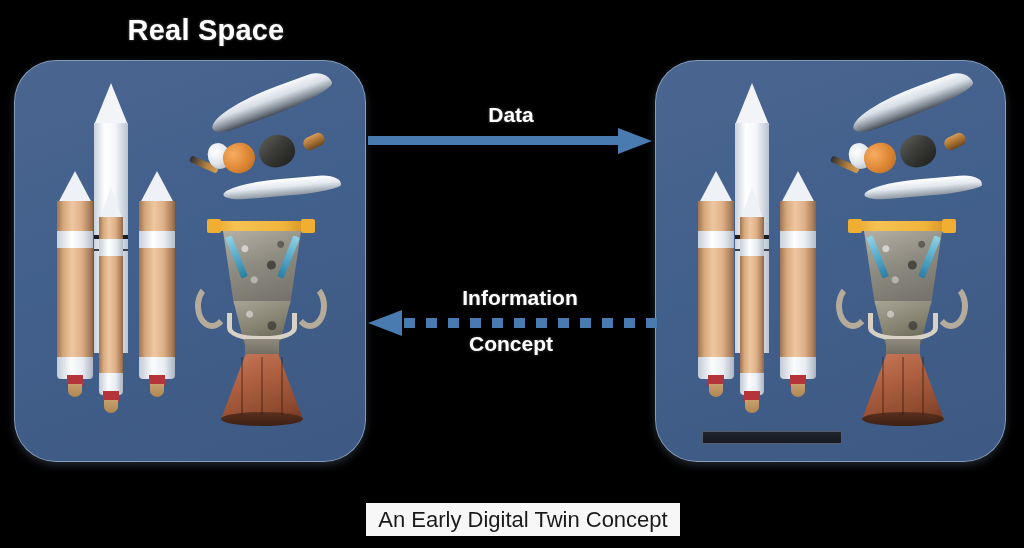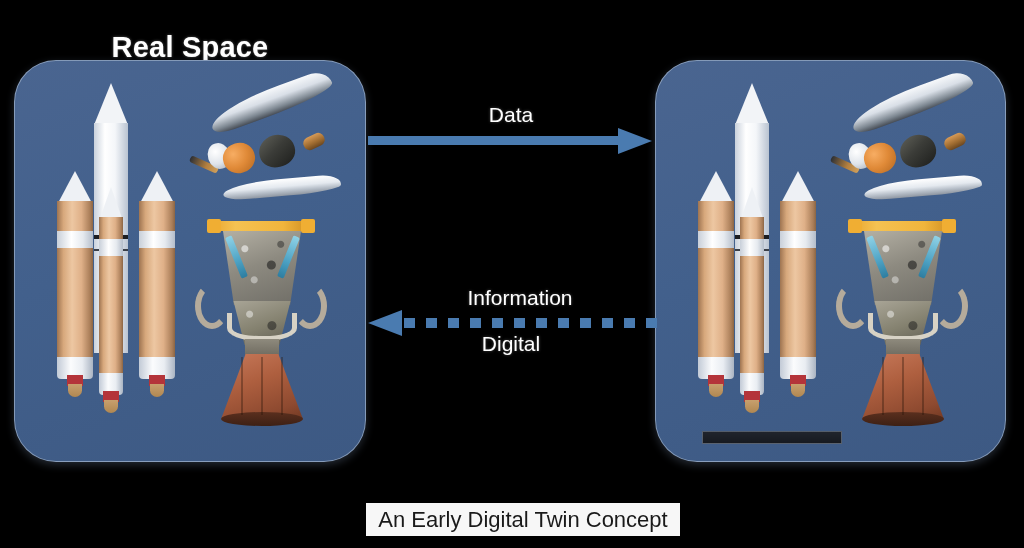--- a/index.html
+++ b/index.html
@@ -24,21 +24,21 @@
   .panel-title {
     position: absolute;
     color: #ffffff;
     font-weight: bold;
     font-size: 29px;
     letter-spacing: 0.2px;
     text-align: center;
     white-space: nowrap;
     text-shadow: 0 0 3px rgba(255,255,255,0.35);
   }
-  #title-real    { left: 14px;  top: 14px; width: 352px; margin-top: 17px; }
+  #title-real    { left: 30px;  top: 14px; width: 352px; }
   #title-virtual { left: 655px; top: 14px; width: 350px; }
 
   
   .space-panel {
     position: absolute;
     background: linear-gradient(160deg, #4a6590 0%, #42608c 45%, #3d5983 100%);
     border-radius: 42px;
     border: 1px solid rgba(190,205,225,0.55);
     overflow: hidden;
     box-shadow: 0 3px 8px rgba(120,140,170,0.30);
@@ -248,21 +248,21 @@
     position: absolute; left: 46px; top: 370px;
     width: 140px; height: 13px;
     background: linear-gradient(180deg, #20242c 0%, #171a20 100%);
     border: 1px solid rgba(160,175,195,0.45);
   }
 
   
   #data-label, #info-label, #process-label {
     position: absolute;
     color: #ffffff;
-    font-weight: normal;
+    font-weight: bold;
     font-size: 21px;
     text-align: center;
     white-space: nowrap;
     text-shadow: 0 0 3px rgba(255,255,255,0.3);
   }
   #data-label    { left: 366px; top: 103px; width: 290px; }
   #info-label    { left: 366px; top: 286px; width: 308px; }
   #process-label { left: 366px; top: 332px; width: 290px; }
 
   #data-arrow {
@@ -458,17 +458,17 @@
     <div class="da-head"></div>
   </div>
 
   <div id="info-label">Information</div>
 
   <div id="info-arrow">
     <div class="ia-head"></div>
     <div class="ia-dashes"></div>
   </div>
 
-  <div id="process-label">Digital</div>
+  <div id="process-label">Concept</div>
 
   <div id="caption">An Early Digital Twin Concept</div>
 
 </div>
 
 </body></html>

